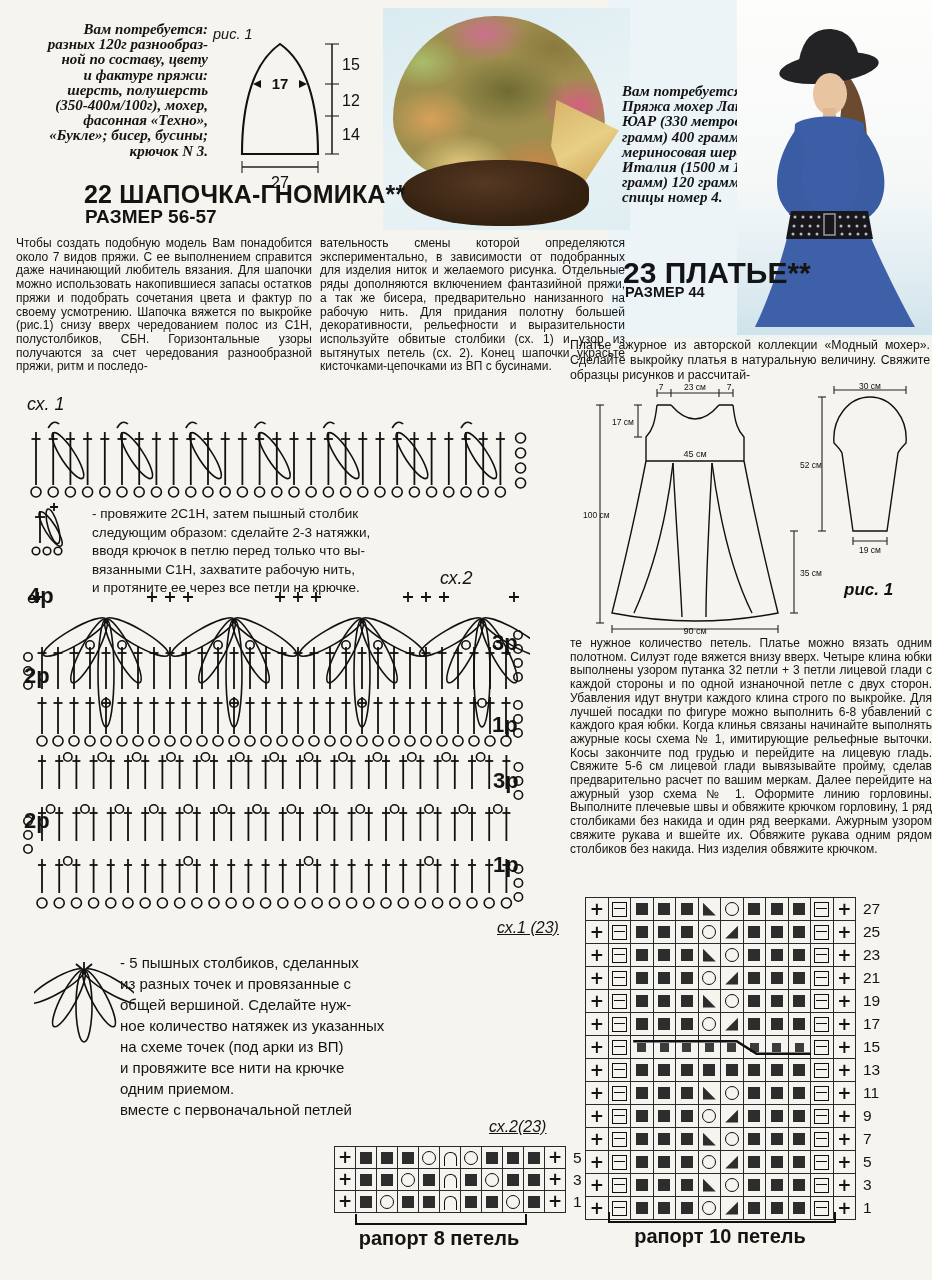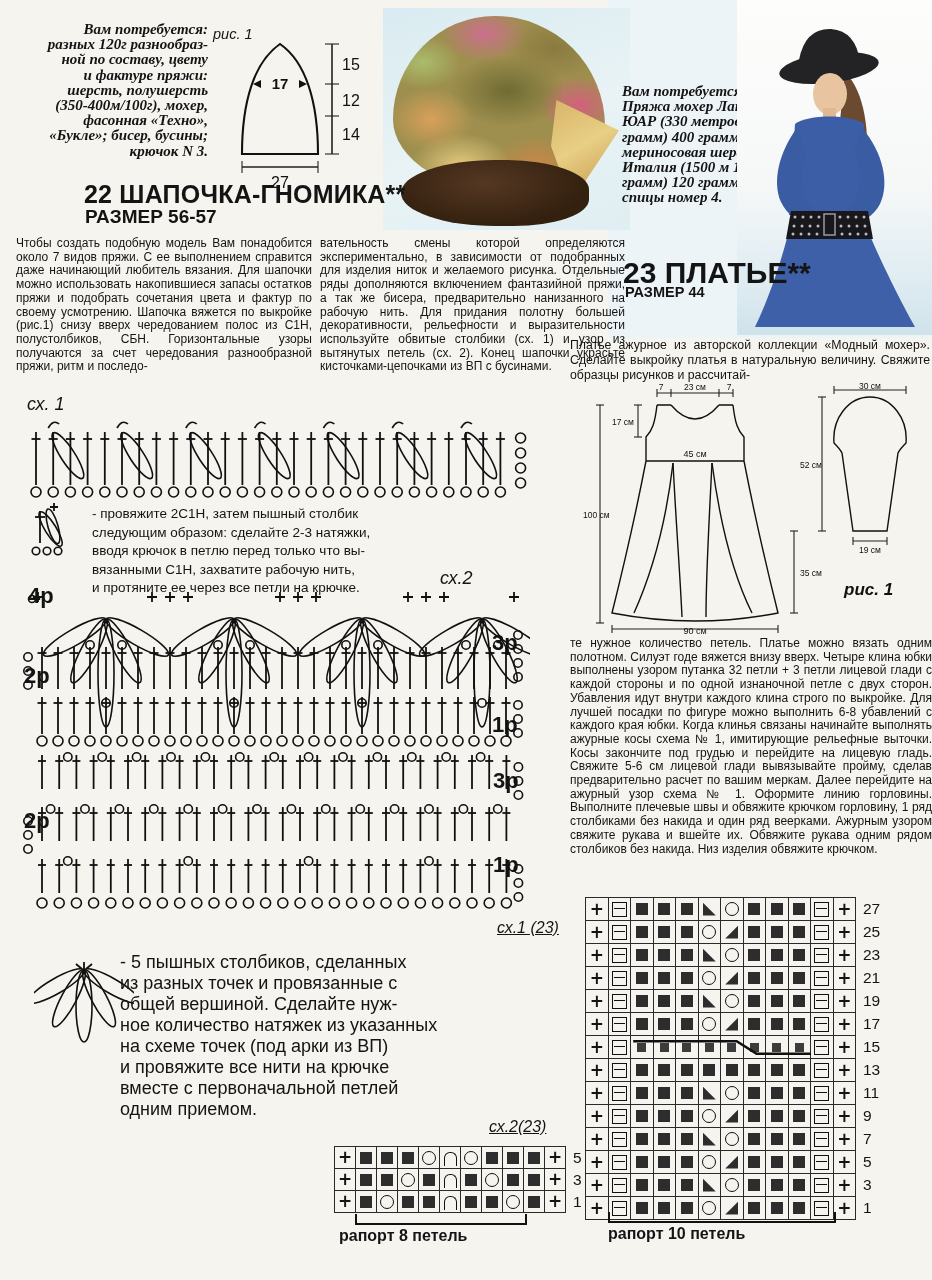--- a/index.html
+++ b/index.html
@@ -13,23 +13,23 @@
   .hat-title{font-size:25px;font-weight:bold;letter-spacing:.2px;text-align:center;}
   .hat-size{font-size:19px;font-weight:bold;}
   .dress-title{font-size:30px;font-weight:bold;}
   .dress-size{font-size:14.5px;font-weight:bold;}
   .bodytxt{font-size:12px;line-height:13.7px;text-align:justify;}
   .introtxt{font-size:12.3px;line-height:15px;text-align:justify;}
   .figlabel{font-style:italic;font-size:14.5px;}
   .sxlabel{font-style:italic;font-size:18px;}
   .sxlabel23{font-style:italic;font-size:16px;text-decoration:underline;}
   .legendtxt{font-size:13.5px;line-height:18.5px;}
-  .legendtxt2{font-size:18px;line-height:21px;}
+  .legendtxt2{font-size:15px;line-height:21px;}
   .rowbig{font-size:22px;font-weight:600;}
-  .bracket-label{font-size:16px;font-weight:bold;text-align:left;}
+  .bracket-label{font-size:20px;font-weight:bold;text-align:center;}
   
   .kchart{position:absolute;border-top:1px solid #2a2a2a;border-left:1px solid #2a2a2a;}
   .krow{display:flex;position:relative;}
   .kcell{width:21.5px;height:22px;border-right:1px solid #2a2a2a;border-bottom:1px solid #2a2a2a;
          display:flex;align-items:center;justify-content:center;position:relative;}
   .small .kcell{width:20px;height:21px;}
   .sp{font-weight:bold;font-size:17px;line-height:1;font-family:"DejaVu Sans",sans-serif;}
   .sf{width:12px;height:12px;background:#2d2d2d;}
   .ss{width:9px;height:9px;background:#3c3c3c;}
   .so{width:12px;height:12px;border:1.7px solid #111;border-radius:50%;}
@@ -834,22 +834,22 @@
       <path d="M42 16 l6 5 M50 14 l0 7 M58 16 l-6 5" class="ln"></path>
     </svg>
   </div>
   <div class="abs legendtxt2" style="left:120px;top:952px;width:320px;">
     <div>- 5 пышных столбиков, сделанных</div>
     <div>из разных точек и провязанные с</div>
     <div>общей вершиной. Сделайте нуж-</div>
     <div>ное количество натяжек из указанных</div>
     <div>на схеме точек (под арки из ВП)</div>
     <div>и провяжите все нити на крючке</div>
+    <div>одним приемом.</div>
     <div>вместе с первоначальной петлей</div>
-    <div>одним приемом.</div>
   </div>
 
   <div class="abs sxlabel23" style="left:497px;top:919px;">сх.1 (23)</div>
   <div class="kchart" id="bigchart" style="left:585px;top:897px;">
       <div class="krow">
         <div class="kcell">
           <span class="sp">+</span>
         </div>
         <div class="kcell">
           <span class="sh"></span>

